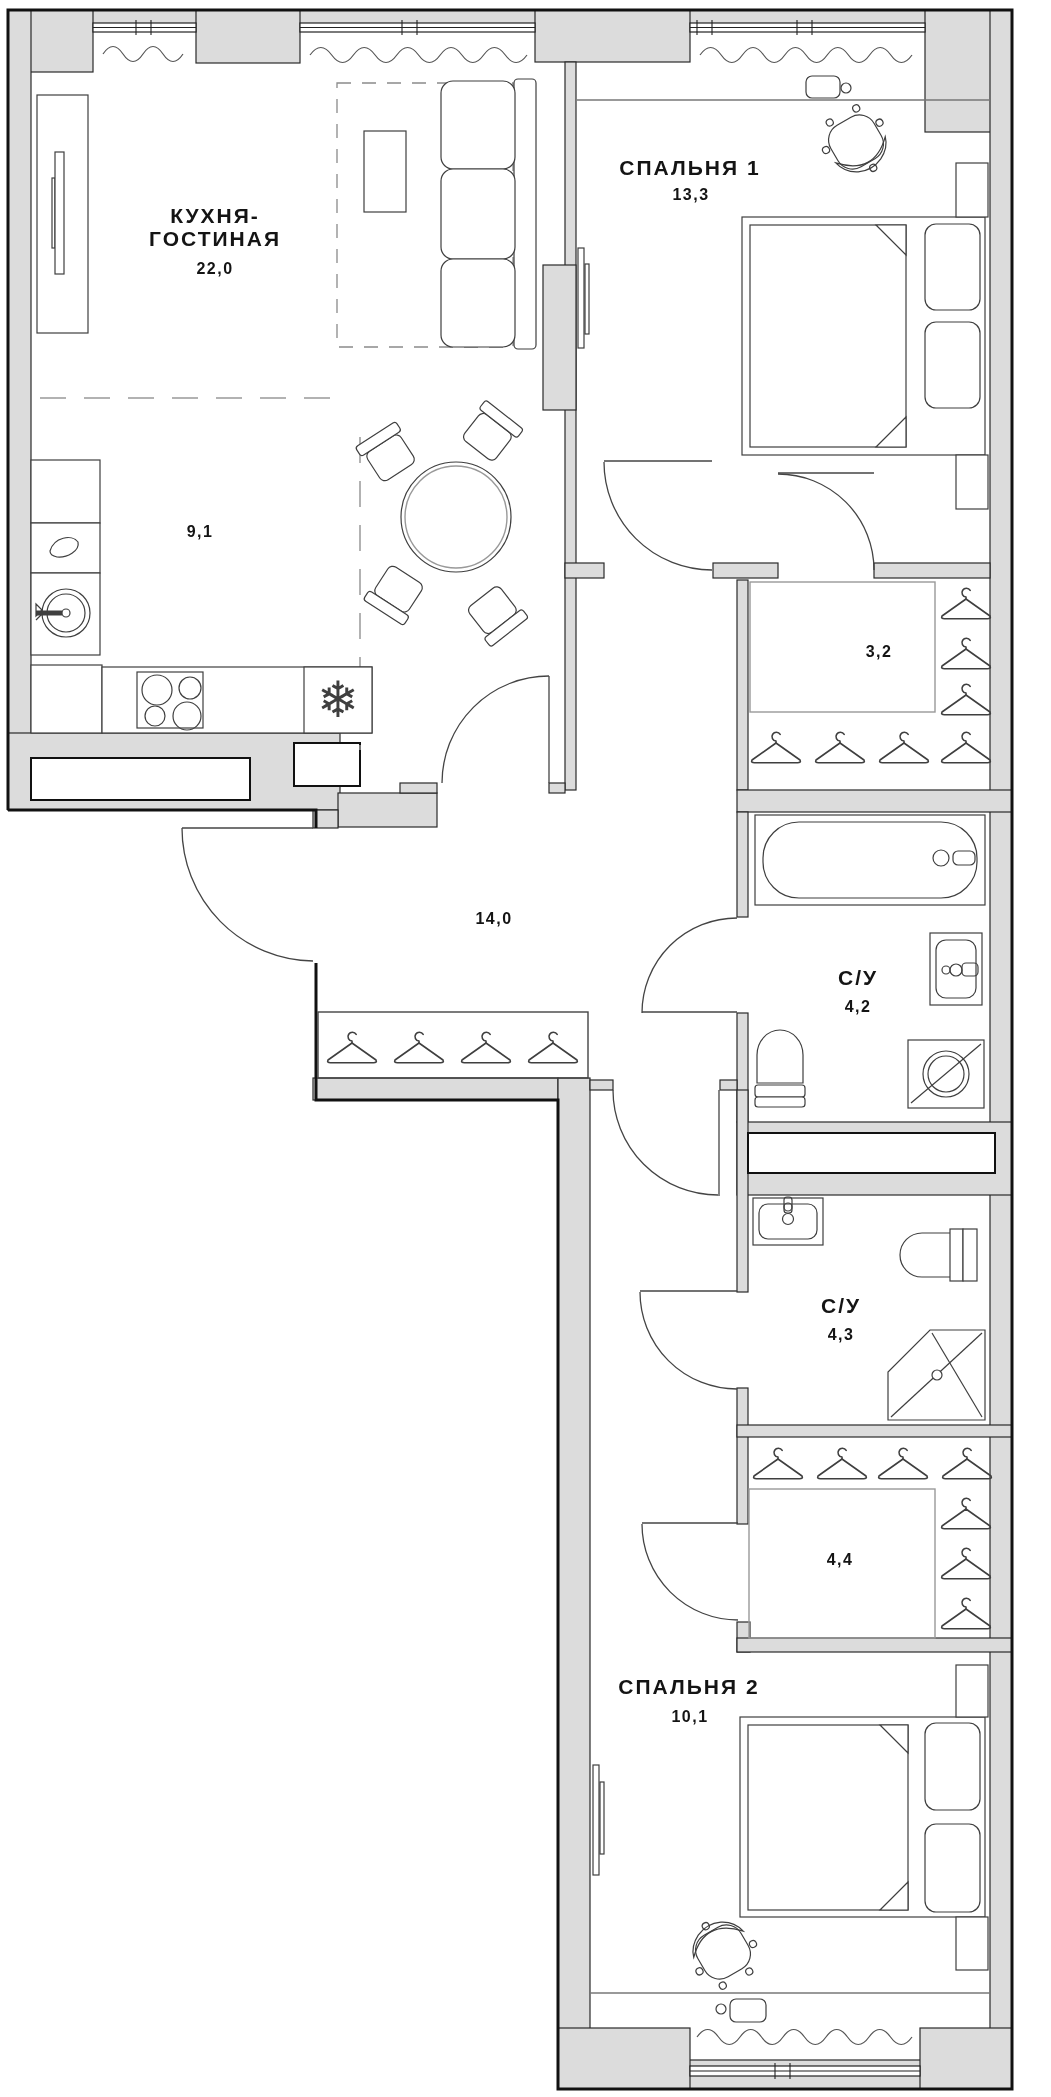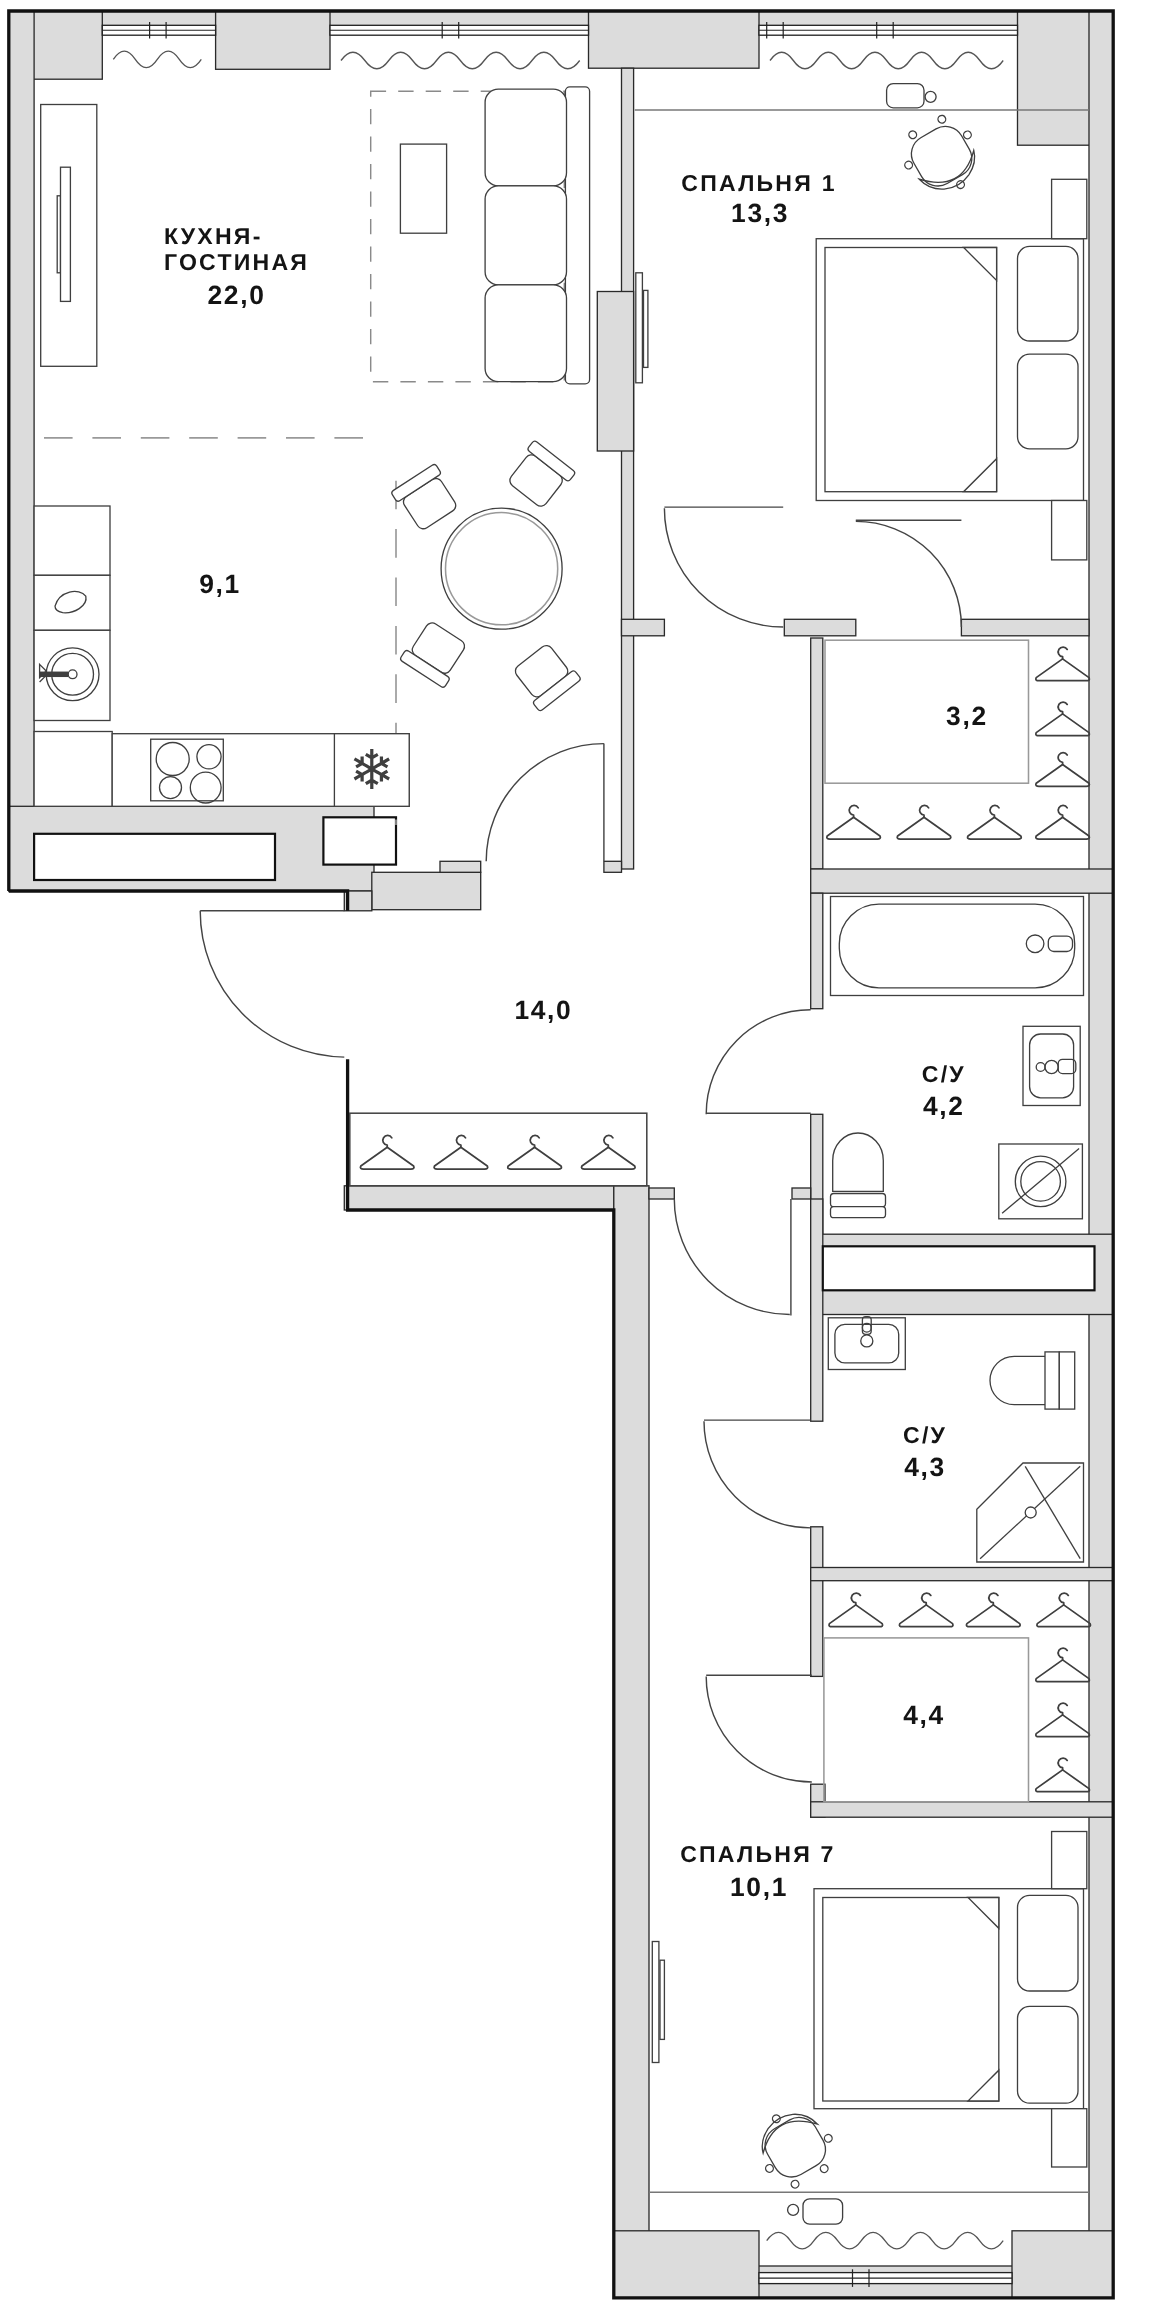--- a/index.html
+++ b/index.html
@@ -1,22 +1,22 @@
 <!DOCTYPE html>
 <html><head>
 <meta charset="utf-8">
 <style>
   html,body{margin:0;padding:0;background:#fff;}
   .plan{position:relative;width:1051px;height:2097px;background:#fff;
         font-family:"Liberation Sans",sans-serif;overflow:hidden;}
   .plan svg{position:absolute;left:0;top:0;}
-  .label{position:absolute;transform:translate(-50%,-50%);
+  .label{position:absolute;transform:translate(-50%,-50%);text-align:center;
          white-space:nowrap;color:#141414;}
   .room-name{font-size:21px;font-weight:600;letter-spacing:2px;line-height:23px;}
-  .room-area{font-size:24px;font-weight:600;letter-spacing:1.5px;}
+  .room-area{font-size:16px;font-weight:600;letter-spacing:1.5px;}
   
   .wall{fill:#dcdcdc;stroke:#2a2a2a;stroke-width:1.2;}
   .outline{fill:none;stroke:#111;stroke-width:3;}
   .winbox{fill:#fff;stroke:#222;stroke-width:1.2;}
   .winline{stroke:#222;stroke-width:1.1;}
   .whitebox{fill:#fff;stroke:#111;stroke-width:2;}
   .furn{fill:#fff;stroke:#3f3f3f;stroke-width:1.2;}
   .furnl{fill:none;stroke:#3f3f3f;stroke-width:1.2;}
   .thin{fill:none;stroke:#999;stroke-width:1.4;}
   .door{fill:none;stroke:#444;stroke-width:1.3;}
@@ -408,15 +408,15 @@
   <div class="label room-area" style="left:494px;top:919px;">14,0</div>
 
   <div class="label room-name" style="left:858px;top:977px;">С/У</div>
   <div class="label room-area" style="left:858px;top:1007px;">4,2</div>
 
   <div class="label room-name" style="left:841px;top:1305px;">С/У</div>
   <div class="label room-area" style="left:841px;top:1335px;">4,3</div>
 
   <div class="label room-area" style="left:840px;top:1560px;">4,4</div>
 
-  <div class="label room-name" style="left:689px;top:1686px;">СПАЛЬНЯ 7</div>
+  <div class="label room-name" style="left:689px;top:1686px;">СПАЛЬНЯ 2</div>
   <div class="label room-area" style="left:690px;top:1717px;">10,1</div>
 </div>
 
 </body></html>

